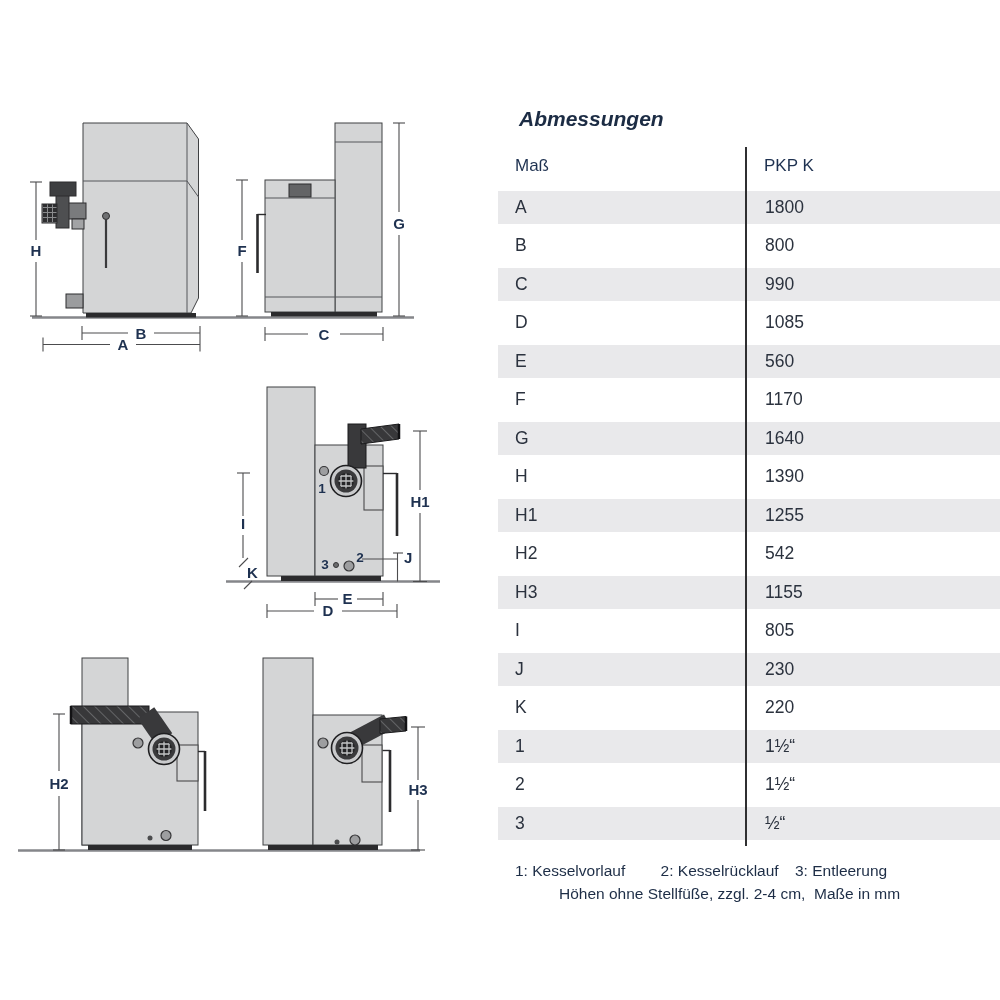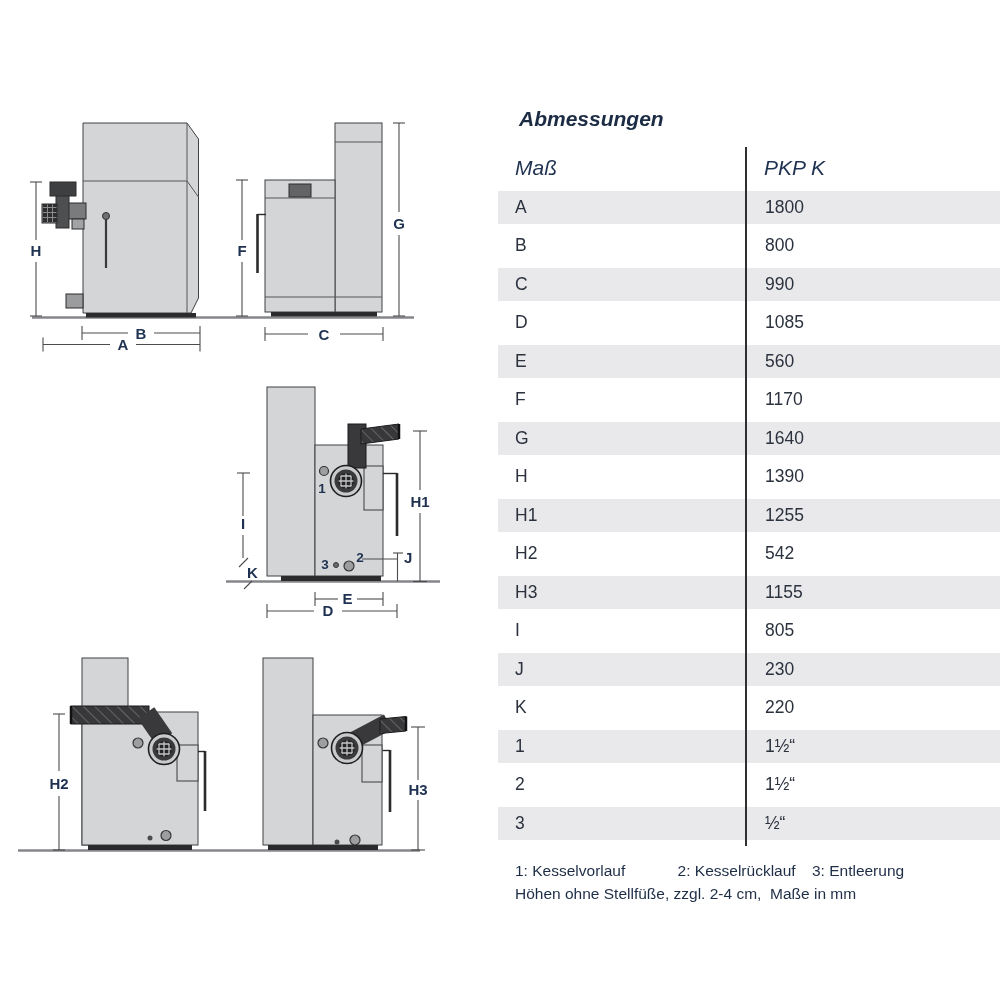--- a/index.html
+++ b/index.html
@@ -22,37 +22,37 @@
   .ground{stroke:#85868a;stroke-width:2.4;fill:none;}
   .lbl{font-family:"Liberation Sans",sans-serif;font-weight:bold;font-size:15px;
        fill:#1e3150;text-anchor:middle;}
   .lbl-s{font-family:"Liberation Sans",sans-serif;font-weight:bold;font-size:13.5px;
        fill:#1e3150;text-anchor:middle;}
   .lbl-start{text-anchor:start;}
 
   
   .page-title{position:absolute;left:515px;top:103px;margin:4px;font-size:21px;
     font-weight:bold;font-style:italic;color:#1c2c44;}
-  .hd{position:absolute;top:156px;font-size:21px;font-style:italic;color:#1e3150;}
+  .hd{position:absolute;top:156px;font-size:17px;color:#1e3150;}
   .hd.col1{left:515px;}
   .hd.col2{left:764px;}
   .vdivider{position:absolute;left:745px;top:147px;width:2px;height:699px;
     background:#2f2f31;z-index:3;}
   .tbody{position:absolute;left:498px;top:188px;width:502px;}
   .trow{position:relative;display:flex;align-items:center;height:38.5px;
     font-size:17.5px;color:#2b323e;box-sizing:border-box;}
   .trow.odd{background:#e9e9eb;border-top:3px solid #fff;border-bottom:3px solid #fff;}
   .trow .lab{margin-left:17px;width:250px;}
   .trow .val{flex:0 0 auto;}
   .footnotes{position:absolute;left:515px;top:861px;font-size:15.5px;color:#1d2d46;
     line-height:20px;}
   .fn1 span{display:inline-block;}
-  .fn1 span:nth-child(2){margin-left:48px;}
+  .fn1 span:nth-child(2){margin-left:31px;}
   .fn1 span:nth-child(3){margin-left:12px;}
-  .fn2{margin-top:3px;white-space:pre;}
+  .fn2{margin-top:3px;white-space:pre;margin-left:44px;}
 </style>
 </head>
 <body>
 
 <div class="stage">
 
   <svg class="drawings-svg" width="490" height="1000" viewBox="0 0 490 1000">
     <defs>
       <clipPath id="fanclip">
           <circle r="7.5" cx="0" cy="0"></circle>

